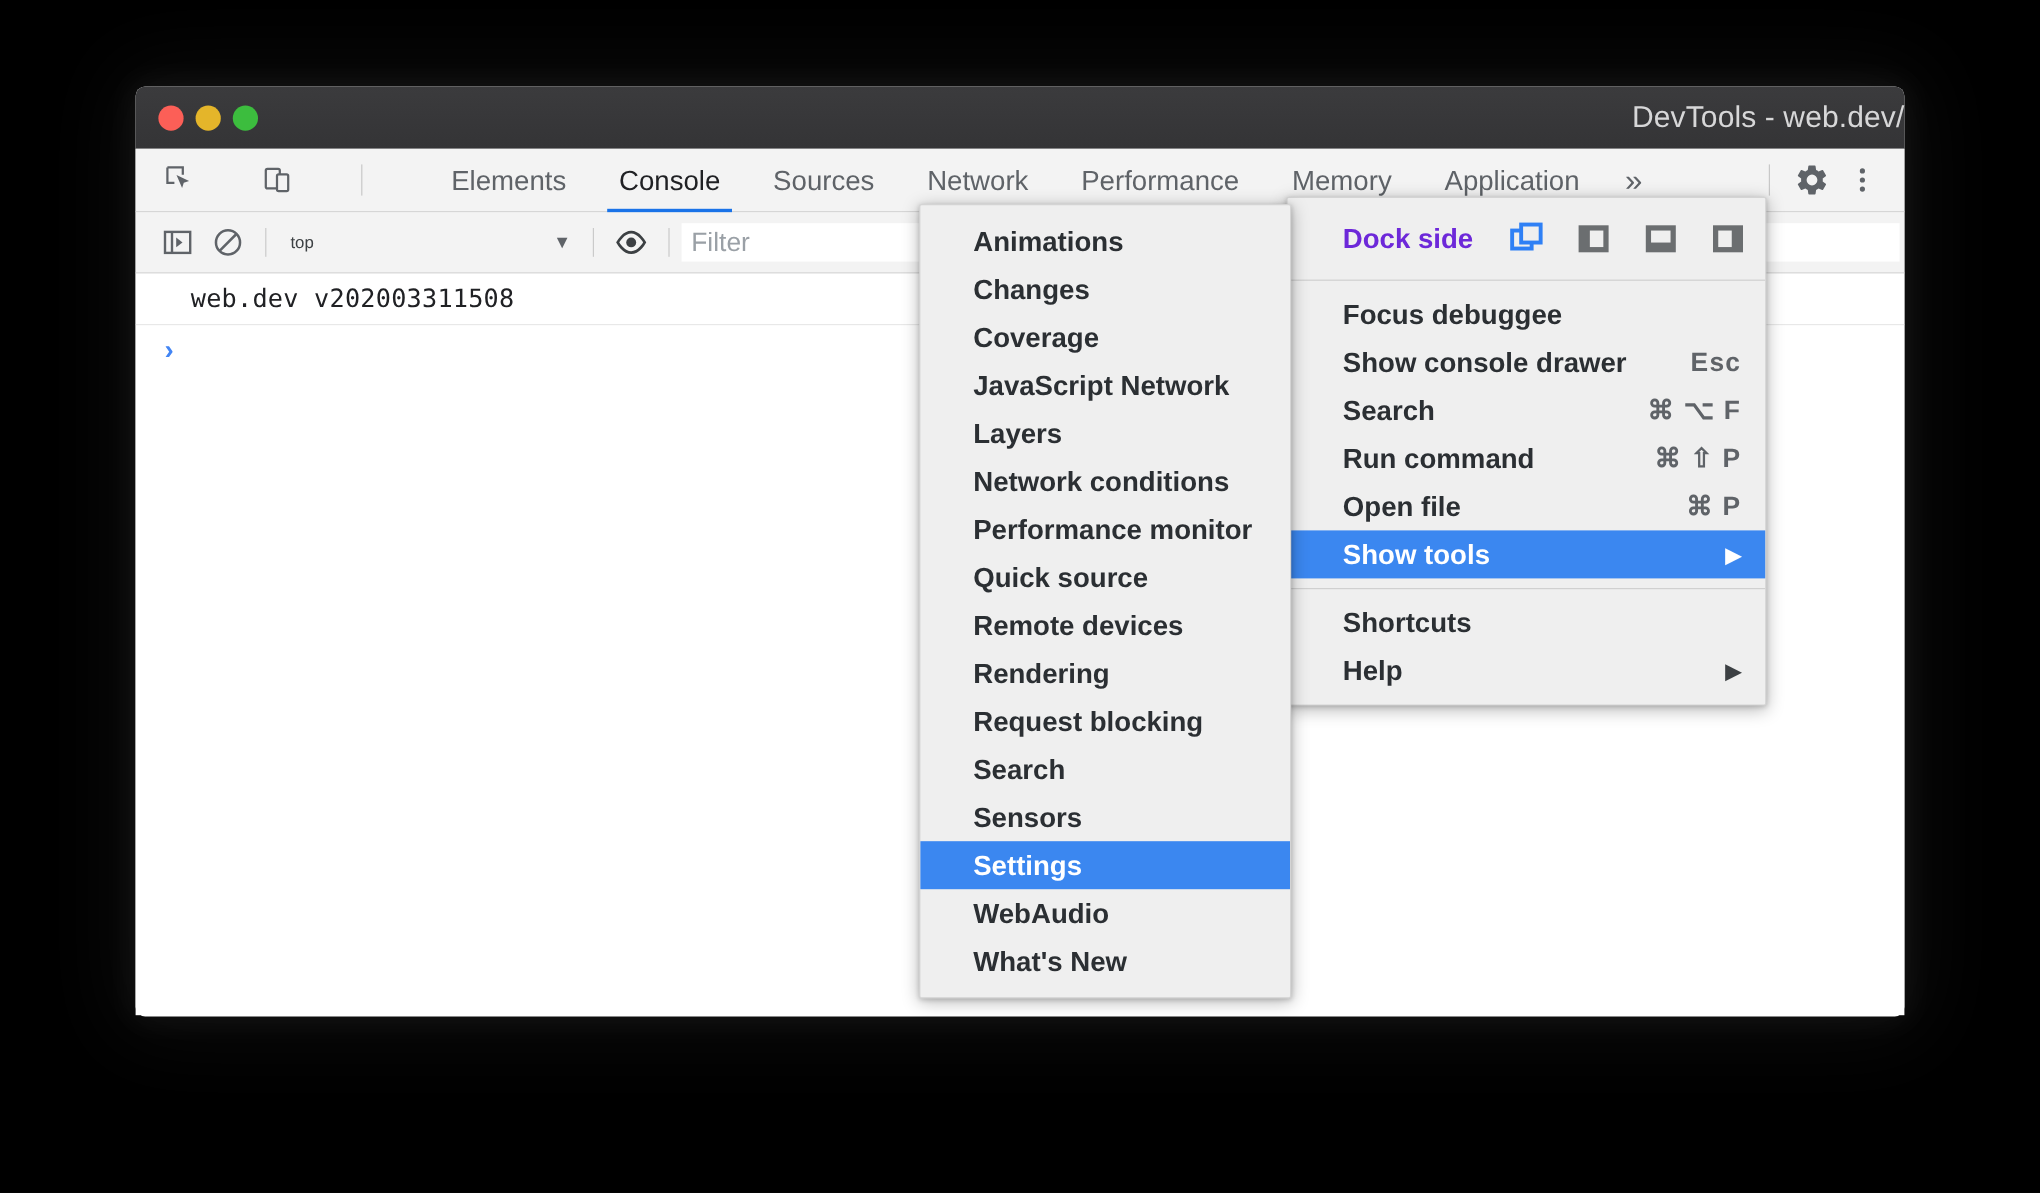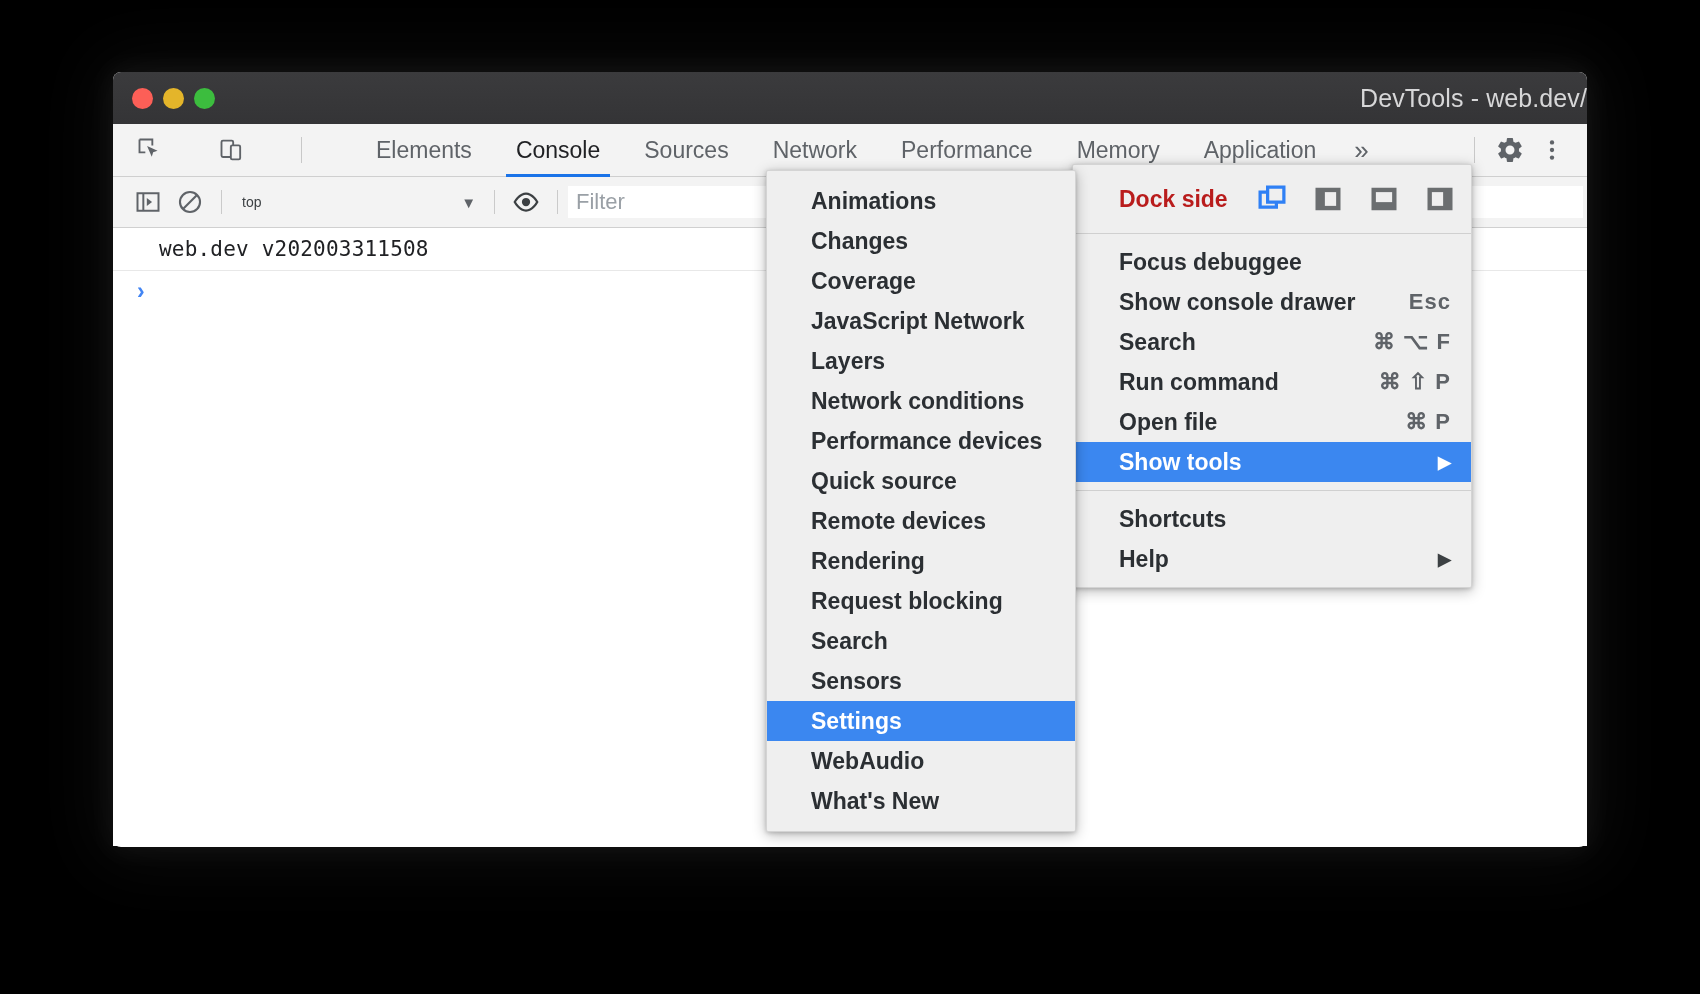--- a/index.html
+++ b/index.html
@@ -226,21 +226,21 @@
     top: 164px;
     width: 400px;
   }
   .dock-row {
     height: 52px;
     display: flex;
     align-items: center;
     padding: 0 16px 0 46px;
     box-sizing: border-box;
   }
-  .dock-label { font-size: 23px; color: #b91c1c; }
+  .dock-label { font-size: 23px; color: #6d28d9; }
   .dock-icons { margin-left: auto; display: flex; align-items: center; gap: 26px; }
   .dock-ico { width: 30px; height: 30px; display: block; }
 
   
   #more-tools-menu {
     left: 766px;
     top: 170px;
     width: 310px;
     padding: 10px 0;
   }
@@ -463,21 +463,21 @@
     <div class="menu-item">
         <span>JavaScript Network</span>
       </div>
     <div class="menu-item">
         <span>Layers</span>
       </div>
     <div class="menu-item">
         <span>Network conditions</span>
       </div>
     <div class="menu-item">
-        <span>Performance devices</span>
+        <span>Performance monitor</span>
       </div>
     <div class="menu-item">
         <span>Quick source</span>
       </div>
     <div class="menu-item">
         <span>Remote devices</span>
       </div>
     <div class="menu-item">
         <span>Rendering</span>
       </div>

